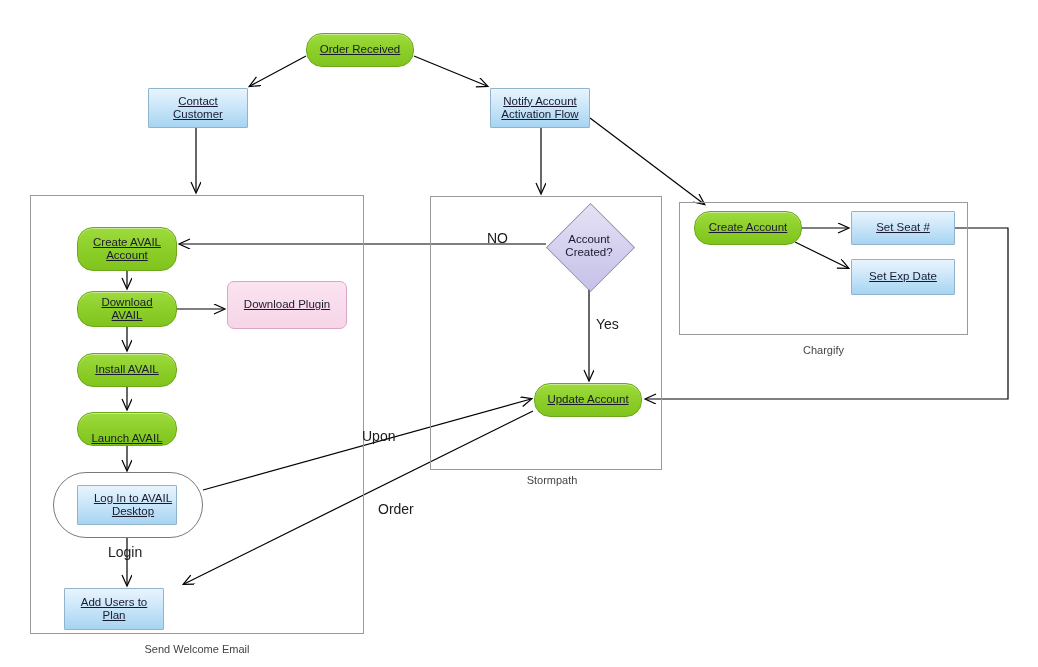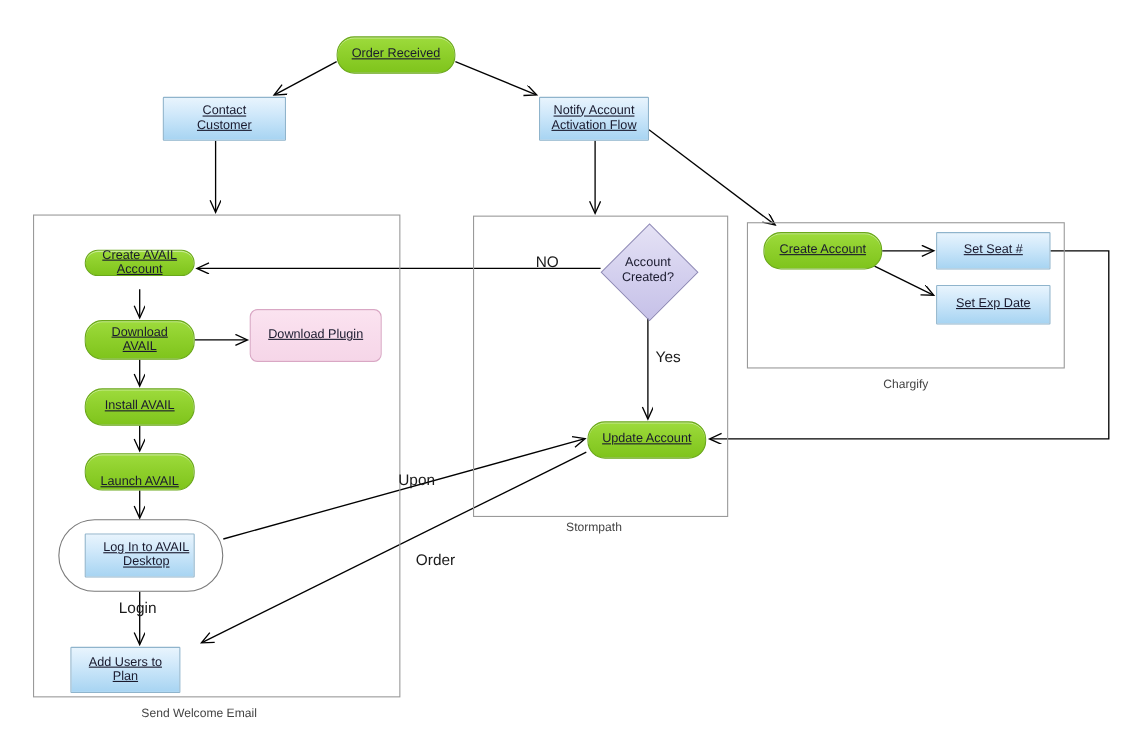--- a/index.html
+++ b/index.html
@@ -164,43 +164,43 @@
 
       <path d="M802,228 L848,228"></path>
 
       <path d="M795,242 L848,268"></path>
 
       <path d="M955,228 L1008,228 L1008,399 L646,399"></path>
     </g>
   </svg>
 
   <div class="group-box" style="left:30px; top:195px; width:334px; height:439px;"></div>
-  <div class="group-label" style="left:14px; top:643px; width:334px;">Send Welcome Email</div>
+  <div class="group-label" style="left:30px; top:643px; width:334px;">Send Welcome Email</div>
 
   <div class="group-box" style="left:430px; top:196px; width:232px; height:274px;"></div>
-  <div class="group-label" style="left:424px; top:474px; width:232px;">Stormpath</div>
+  <div class="group-label" style="left:436px; top:474px; width:232px;">Stormpath</div>
 
   <div class="group-box" style="left:679px; top:202px; width:289px; height:133px;"></div>
   <div class="group-label" style="left:679px; top:344px; width:289px;">Chargify</div>
 
   <div class="capsule" style="left:53px; top:472px; width:150px; height:66px;"></div>
 
   <div class="node n-green" style="left:306px; top:33px; width:108px; height:34px;">
     <span>Order Received</span>
   </div>
 
-  <div class="node n-blue" style="left:148px; top:88px; width:112px; height:40px;justify-content:center;">
+  <div class="node n-blue" style="left:148px; top:88px; width:100px; height:40px;justify-content:center;">
     <span>Contact<br>Customer</span>
   </div>
 
   <div class="node n-blue" style="left:490px; top:88px; width:100px; height:40px;">
     <span>Notify Account<br>Activation Flow</span>
   </div>
 
-  <div class="node n-green" style="left:77px; top:227px; width:100px; height:24px;">
+  <div class="node n-green" style="left:77px; top:227px; width:100px; height:44px;">
     <span>Create AVAIL<br>Account</span>
   </div>
 
   <div class="node n-green" style="left:77px; top:291px; width:100px; height:36px;">
     <span>Download<br>AVAIL</span>
   </div>
 
   <div class="node n-pink" style="left:227px; top:281px; width:120px; height:48px;">
     <span>Download Plugin</span>
   </div>

